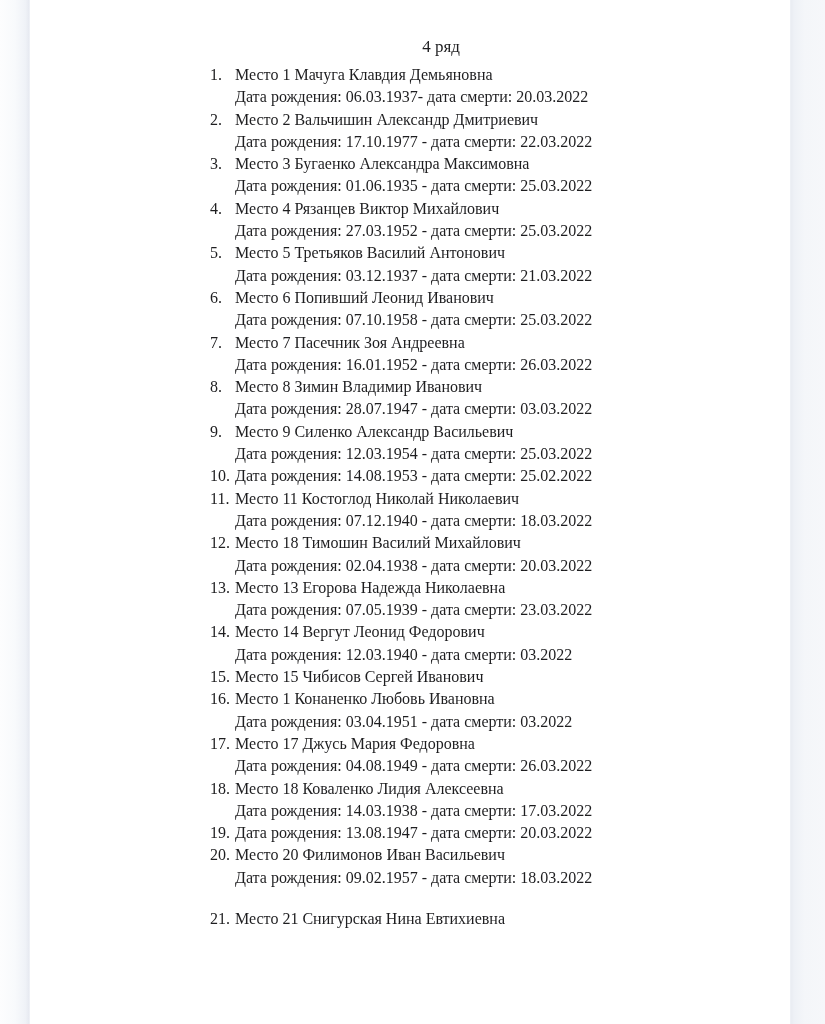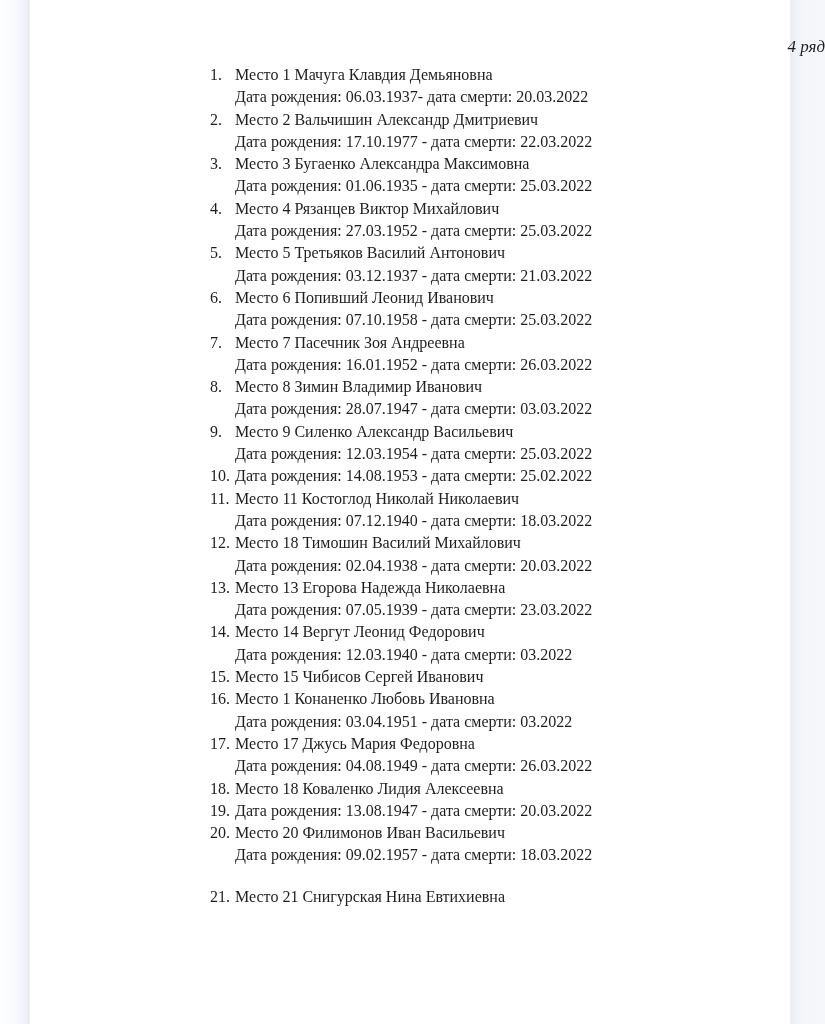--- a/index.html
+++ b/index.html
@@ -36,22 +36,21 @@
     width: 825px;
     padding-top: 35px;
     box-sizing: border-box;
   }
   .title {
     margin: 0 0 6px 0;
     padding-left: 57px;
     font-size: 17px;
     line-height: 23px;
     font-weight: 400;
-    text-align: right;
-    font-style: italic;
+    text-align: center;
   }
   .list {
     margin: 0;
     padding: 0;
     list-style: none;
   }
   .entry {
     position: relative;
     font-size: 16px;
     line-height: 22.3px;
@@ -174,20 +173,21 @@
 
   <li class="entry">
     <span class="num">17.</span>
     <div class="name">Место 17 Джусь Мария Федоровна</div>
     <div class="dates">Дата рождения: 04.08.1949 - дата смерти: 26.03.2022</div>
   </li>
 
   <li class="entry">
     <span class="num">18.</span>
     <div class="name">Место 18 Коваленко Лидия Алексеевна</div>
+    <div class="dates">Дата рождения: 14.03.1938 - дата смерти: 17.03.2022</div>
   </li>
 
   <li class="entry">
     <span class="num">19.</span>
     <div class="dates">Дата рождения: 13.08.1947 - дата смерти: 20.03.2022</div>
   </li>
 
   <li class="entry">
     <span class="num">20.</span>
     <div class="name">Место 20 Филимонов Иван Васильевич</div>

